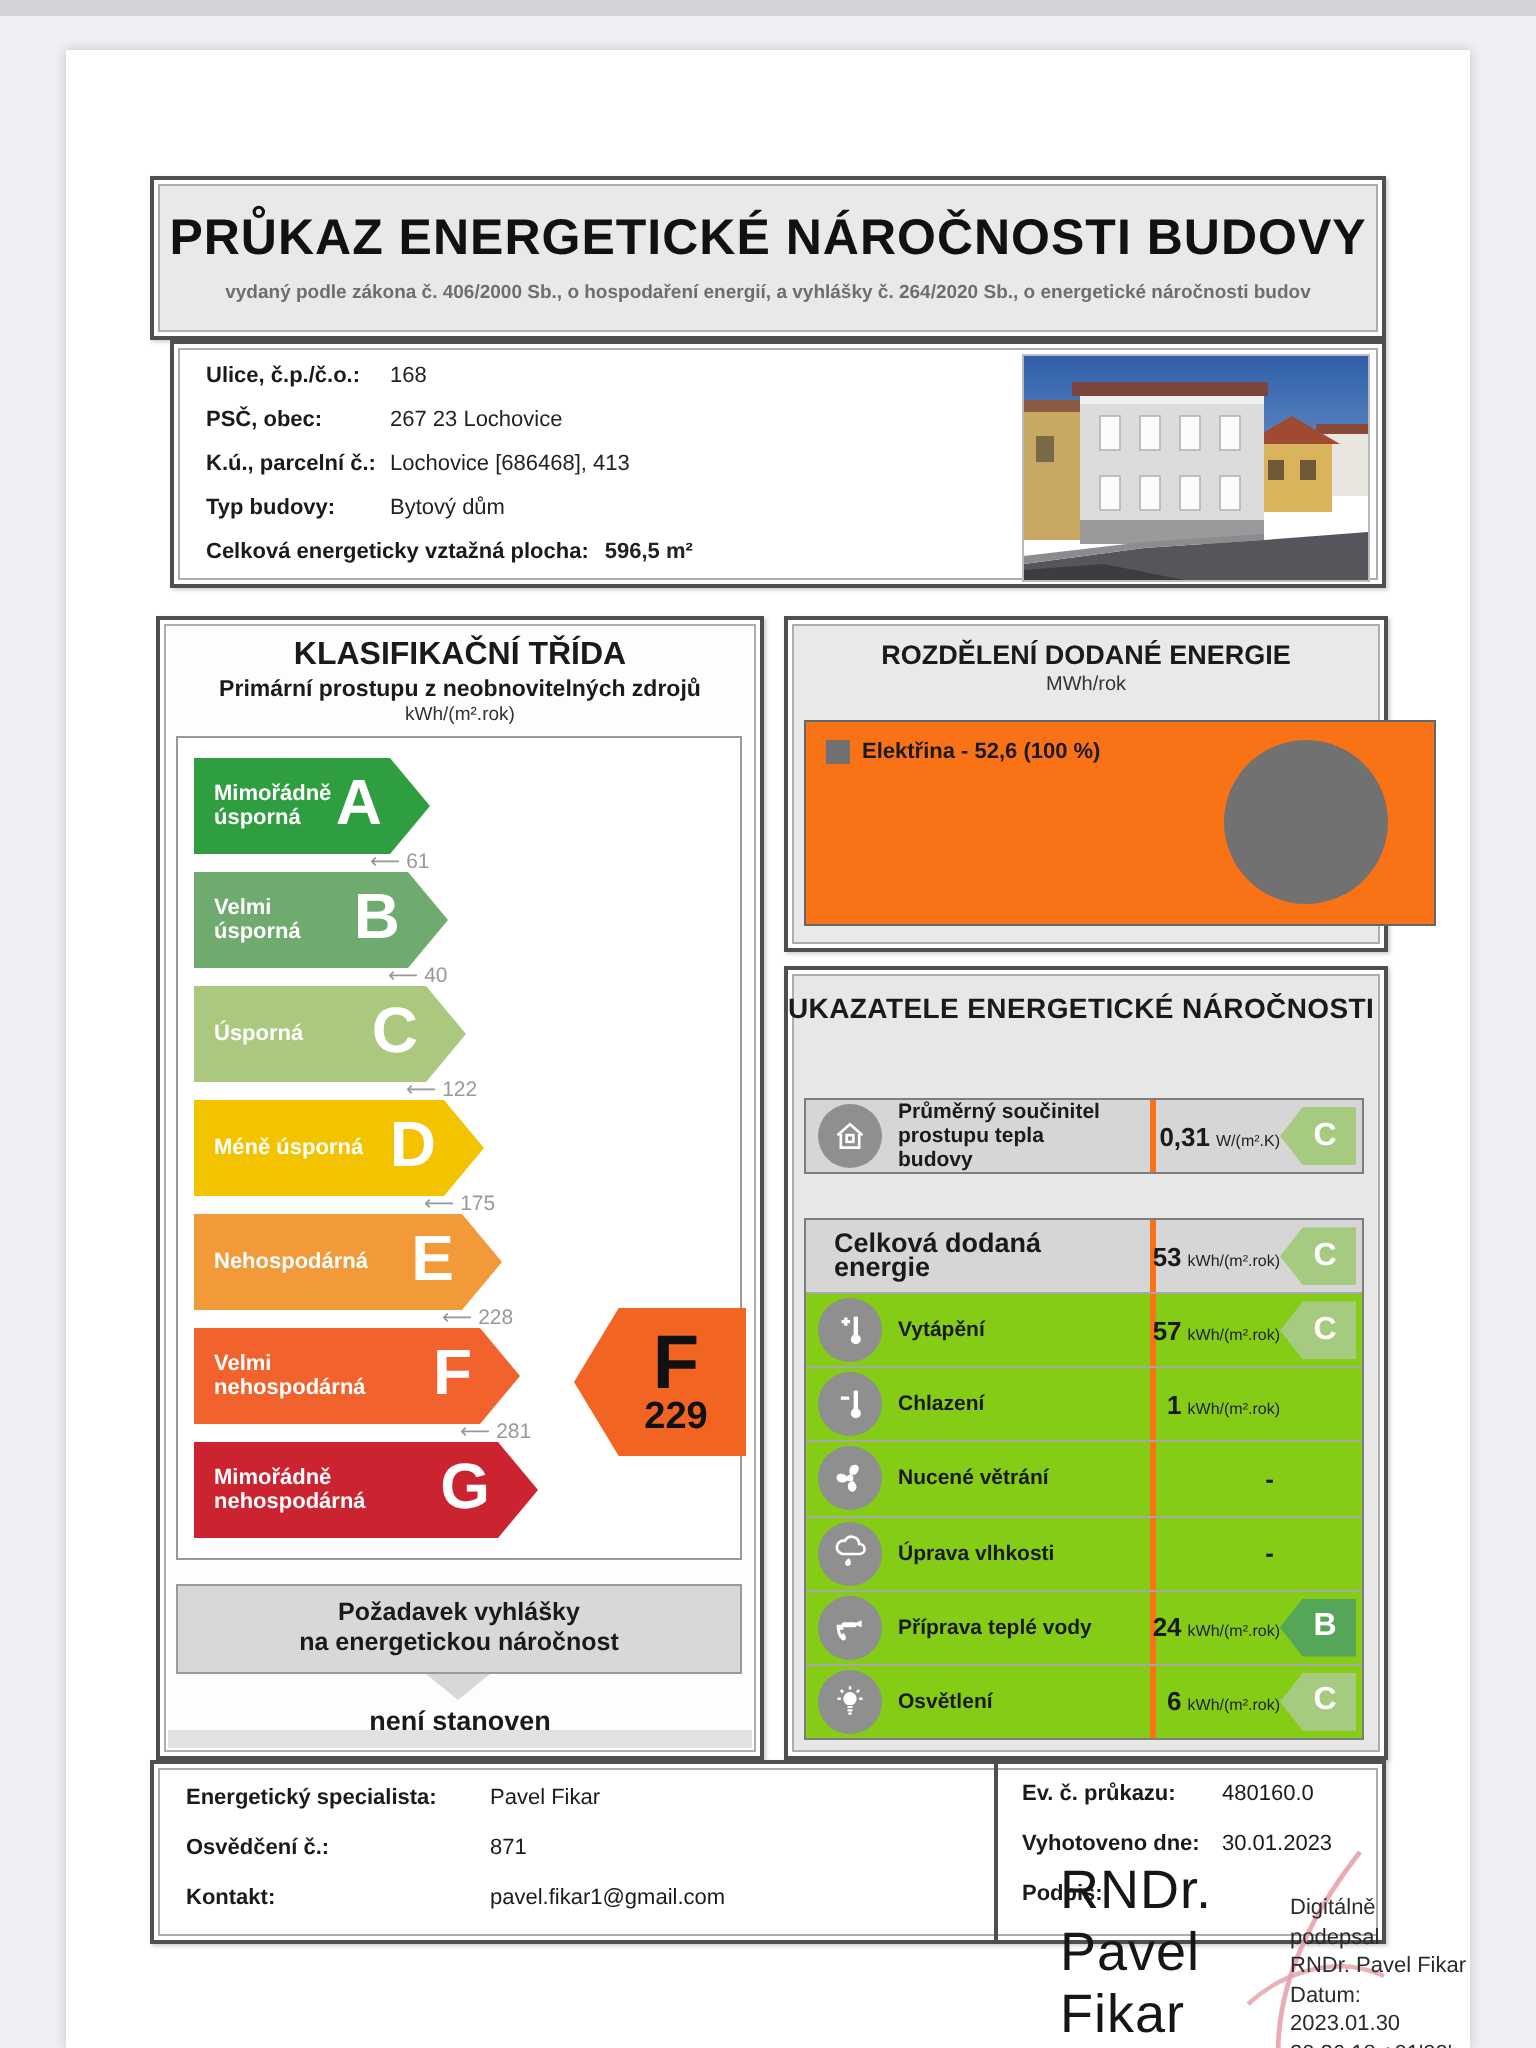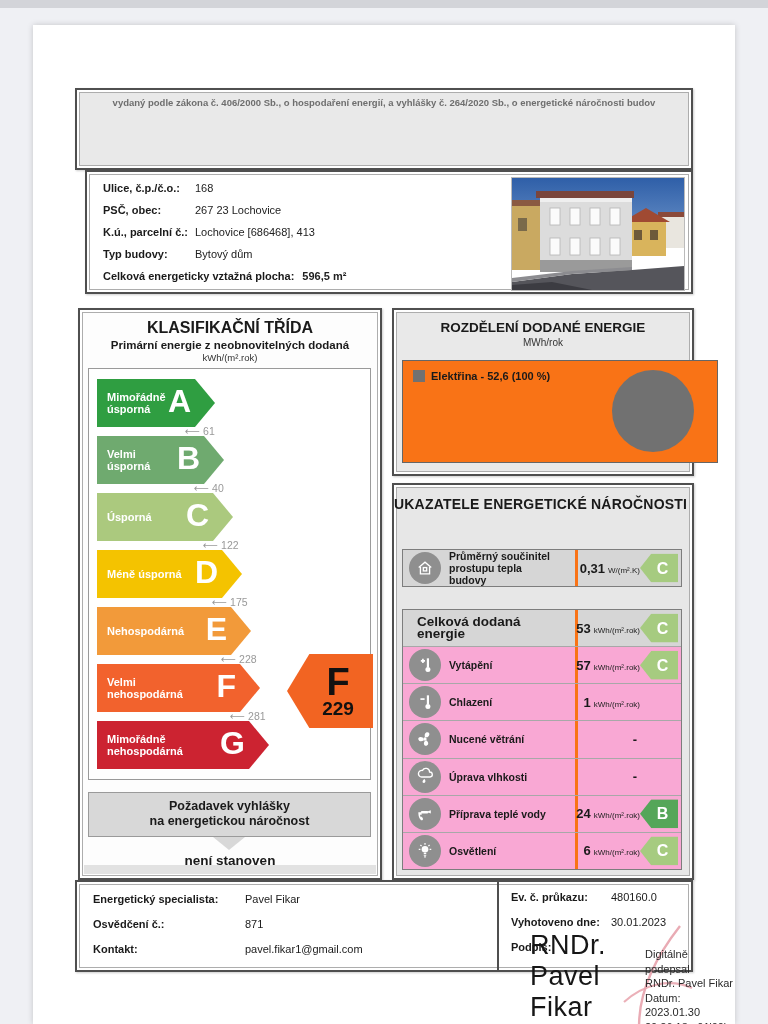--- a/index.html
+++ b/index.html
@@ -68,21 +68,21 @@
   .sp-title{text-align:center;font-size:13.5px;font-weight:bold;margin-top:10px;}
   .sp-unit{text-align:center;font-size:10px;color:#333;margin-top:2px;}
   .sp-box{left:8px;top:50px;width:316px;height:103px;background:#f97316;border:1px solid #666;box-sizing:border-box;padding-left:43px;}
   .legend{position:absolute;left:10px;top:9px;display:flex;align-items:center;}
   .legend .sq{width:12px;height:12px;margin-right:6px;}
   .legend .ltx{font-size:11px;font-weight:bold;}
   .pie{position:absolute;right:23px;top:9px;width:82px;height:82px;border-radius:50%;}
   
   .ind-panel{left:359px;top:458px;width:298px;height:393px;background:#e7e7e7;}
   .ind-title{text-align:left;font-size:14px;font-weight:bold;margin-top:11px;letter-spacing:.2px;}
-  .ind-box{border:1px solid #7d7d7d;box-sizing:border-box;background:#f9a8d4;}
+  .ind-box{border:1px solid #7d7d7d;box-sizing:border-box;background:#84cc16;}
   .ind-r1{left:8px;top:37px;width:280px;height:38px;}
   .ind-r2{left:8px;top:80px;width:280px;height:39px;}
   .ind-group{left:8px;top:124px;width:280px;height:261px;display:flex;flex-direction:column;}
   .ind-row{position:relative;display:flex;align-items:center;height:38px;box-sizing:border-box;}
   .ind-group .ind-row{flex:1;border-top:1px solid #a8a8a8;}
   .ind-group .ind-row:first-child{border-top:none;}
   .gray-bg{background:#d6d6d6;}
   .icn{flex:0 0 32px;height:32px;margin-left:6px;border-radius:50%;background:#8f8f8f;display:flex;align-items:center;justify-content:center;}
   .icn svg{width:20px;height:20px;}
   .ind-label{font-size:10.5px;font-weight:bold;line-height:12px;white-space:pre-line;margin-left:8px;width:112px;}
@@ -109,20 +109,21 @@
   .sig-digital{left:612px;top:922px;font-size:11px;line-height:14.5px;color:#2a2a2a;white-space:pre-line;}
   .sig-flourish{left:583px;top:897px;width:84px;height:124px;}
 </style>
 </head>
 <body>
 
 <div class="topstrip"></div>
 <div class="page">
 
   <div class="abs panel header-box">
+    <div class="header-title">PRŮKAZ ENERGETICKÉ NÁROČNOSTI BUDOVY</div>
     <div class="header-sub">vydaný podle zákona č. 406/2000 Sb., o hospodaření energií, a vyhlášky č. 264/2020 Sb., o energetické náročnosti budov</div>
   </div>
 
   <div class="abs panel info-box">
     <div class="info-rows">
       <div class="info-row">
         <span class="lbl">Ulice, č.p./č.o.:</span>
         <span class="val">168</span>
       </div>
       <div class="info-row">
@@ -175,21 +176,21 @@
       <rect x="0" y="22" width="28" height="6" fill="#8a5a42"></rect>
       <rect x="6" y="40" width="9" height="13" fill="#7a6a4a"></rect>
       <polygon points="0,112 172,112 172,88 120,92 60,96 0,104" fill="#55555b"></polygon>
       <polygon points="0,104 60,96 120,92 120,89 60,93 0,100" fill="#8c8c90"></polygon>
       <polygon points="0,112 80,112 40,104 0,107" fill="#3c3c42"></polygon>
     </svg>
   </div>
 
   <div class="abs panel class-panel">
     <div class="cp-title">KLASIFIKAČNÍ TŘÍDA</div>
-    <div class="cp-sub">Primární energie z neobnovitelných dodaná</div>
+    <div class="cp-sub">Primární prostupu z neobnovitelných zdrojů</div>
     <div class="cp-unit">kWh/(m².rok)</div>
 
     <div class="abs arrows-box">
 
       <div class="band-row">
         <div class="band bw0" style="background: rgb(47, 158, 65);">
           <span class="band-label">Mimořádně
 úsporná</span>
           <span class="band-letter">A</span>
         </div>

